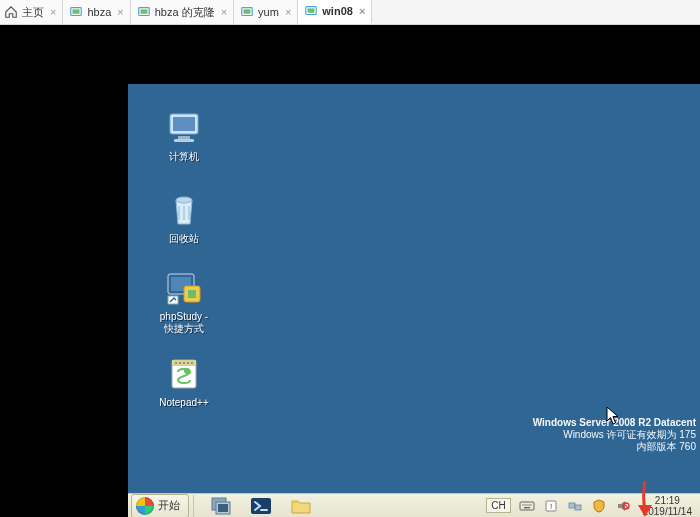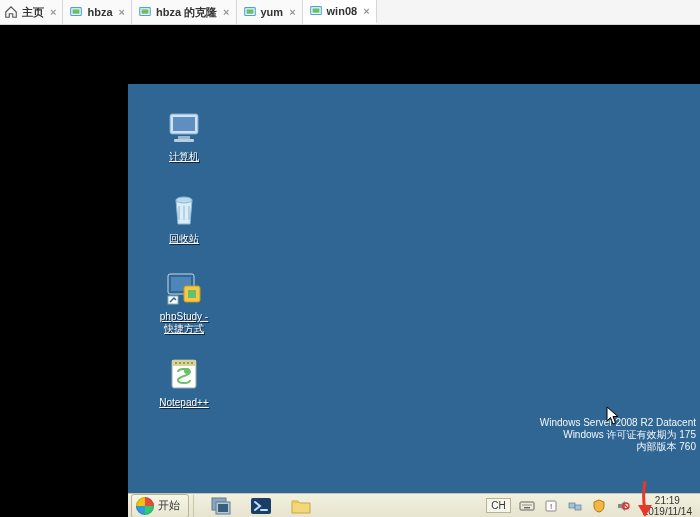--- a/index.html
+++ b/index.html
@@ -17,21 +17,20 @@
     color: #333;
   }
   .tab {
     display: flex; align-items: center;
     padding: 0 6px 0 6px;
     border-right: 1px solid #d6d6d6;
     gap: 4px;
     background: #fafafa;
     cursor: pointer;
     white-space: nowrap;
-    font-weight: bold;
   }
   .tab.home { padding-left: 4px; }
   .tab.active { background: #ffffff; border-bottom: 2px solid #fff; font-weight: bold; justify-content: flex-end; }
   .tab .close { color: #999; font-size: 11px; margin-left: 2px; }
   .tab .ico { width: 14px; height: 14px; display: inline-block; }
   .tabstrip .spacer { flex: 1; border-right: none; }
 
   
   .vm-area {
     position: relative;
@@ -60,36 +59,35 @@
     cursor: pointer;
   }
   .desk-icon .img {
     width: 40px; height: 40px;
     margin: 0 auto 3px;
     position: relative;
   }
   .desk-icon .lbl {
     text-shadow: 1px 1px 0 rgba(0,0,0,.6);
     line-height: 12px;
-    text-decoration: underline;
   }
   
   .ico-computer svg, .ico-bin svg, .ico-shortcut svg, .ico-np svg { display:block; }
   .watermark {
     position: absolute;
     right: 4px; bottom: 34px;
     text-align: right;
     color: #fff;
     font-family: "Segoe UI", Tahoma, sans-serif;
     font-size: 10px;
     line-height: 12px;
     opacity: .95;
     white-space: nowrap;
   }
-  .watermark .l1 { font-weight: normal; margin-top: 20px; }
+  .watermark .l1 { font-weight: bold; margin-top: 20px; }
 
   
   .taskbar {
     position: absolute;
     left: 0; right: 0; bottom: 0;
     height: 24px;
     background: linear-gradient(#f2f1e0, #e6e4cf);
     border-top: 1px solid #c9c5a9;
     display: flex;
     align-items: center;

